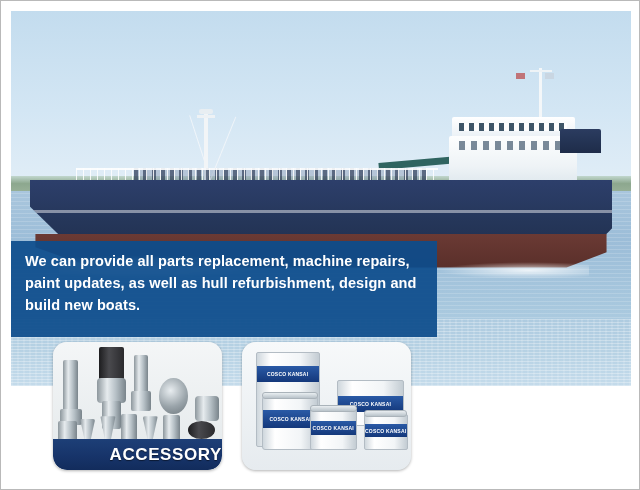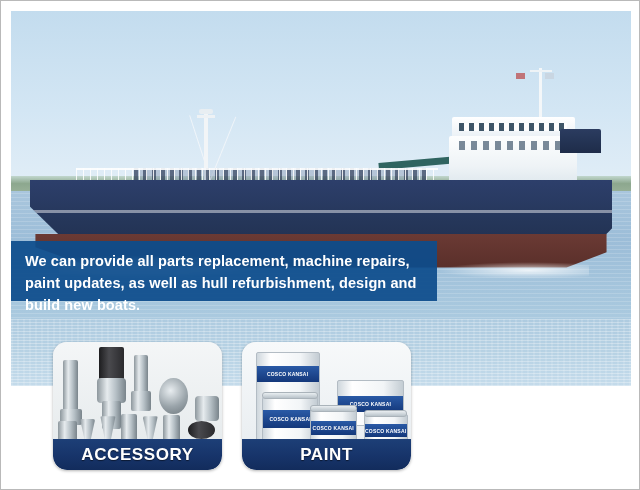--- a/index.html
+++ b/index.html
@@ -180,21 +180,21 @@
     background:repeating-linear-gradient(0deg,
       rgba(255,255,255,.30) 0 1px, rgba(255,255,255,0) 1px 3px),
       repeating-linear-gradient(90deg,
       rgba(255,255,255,.12) 0 2px, rgba(255,255,255,0) 2px 6px);
   }
 
   
   .banner {
     position:absolute;
     left:10px; top:240px;
-    width:426px; height:60px;
+    width:426px; height:96px;
     background:rgba(13,76,140,.93);
     padding:9px 14px 0 14px;
     z-index:5;
   }
   .banner p {
     color:#ffffff;
     font-size:14.5px;
     font-weight:bold;
     line-height:1.53;
     letter-spacing:.1px;
@@ -218,21 +218,21 @@
     background:#dfe6ea;
     box-shadow:0 1px 3px rgba(0,0,0,.30);
   }
   .cat-photo { position:absolute; inset:0; }
   .cat-label {
     position:absolute;
     left:0; bottom:0;
     width:100%; height:31px;
     background:linear-gradient(#1d3f77 0%, #17346a 55%, #122c5c 100%);
     border-radius:0 0 14px 14px;
-    display:flex; align-items:center; justify-content:center;
+    display:flex; align-items:center; justify-content:flex-end;
   }
   .cat-label span {
     color:#ffffff;
     font-size:17px;
     font-weight:bold;
     letter-spacing:.6px;
     text-shadow:0 1px 1px rgba(0,0,0,.5);
   }
 
   
@@ -375,19 +375,16 @@
           </div>
         </div>
 
         <div class="can" style="left:72%;top:56%;width:26%;height:28%;">
           <div class="lid"></div>
           <div class="band" style="top:28%;height:38%;">
             <b>COSCO KANSAI</b>
           </div>
         </div>
       </div>
-      <div class="cat-label">
-        <span>PAINT</span>
-      </div>
     </div>
 
   </div>
 </div>
 
 </body></html>

